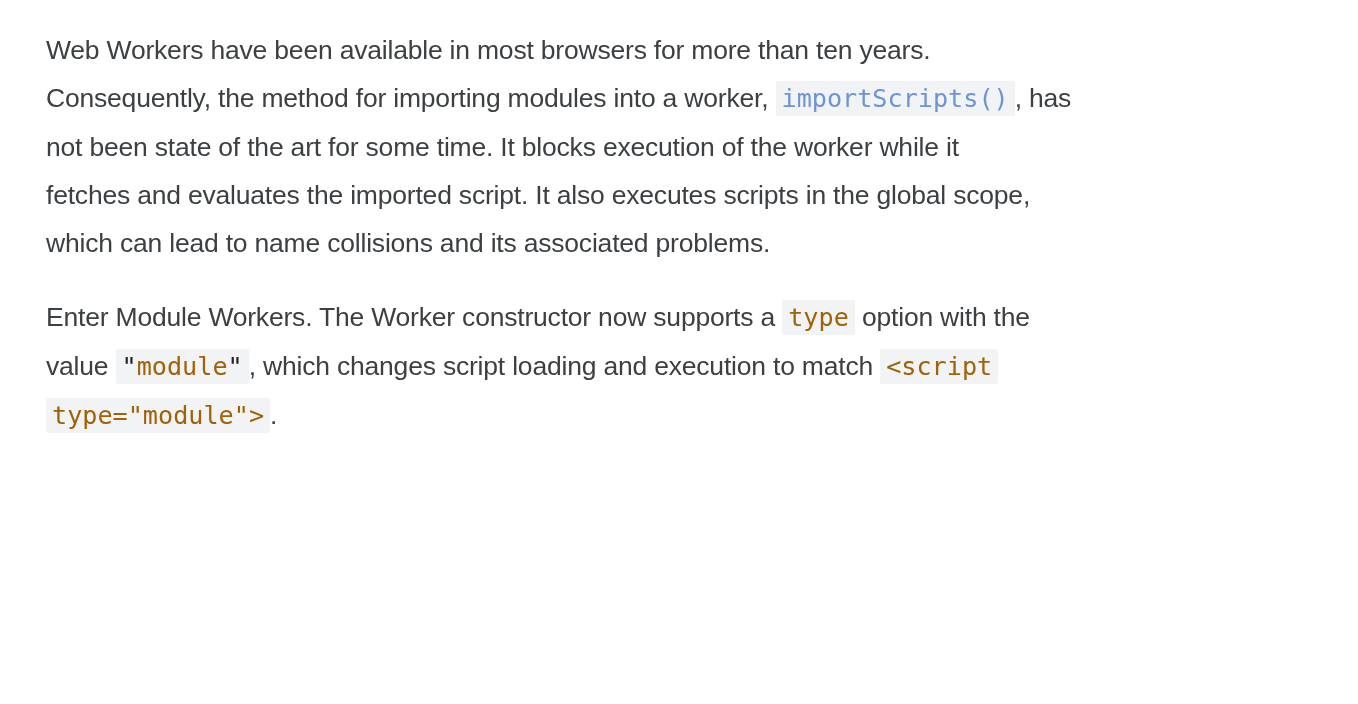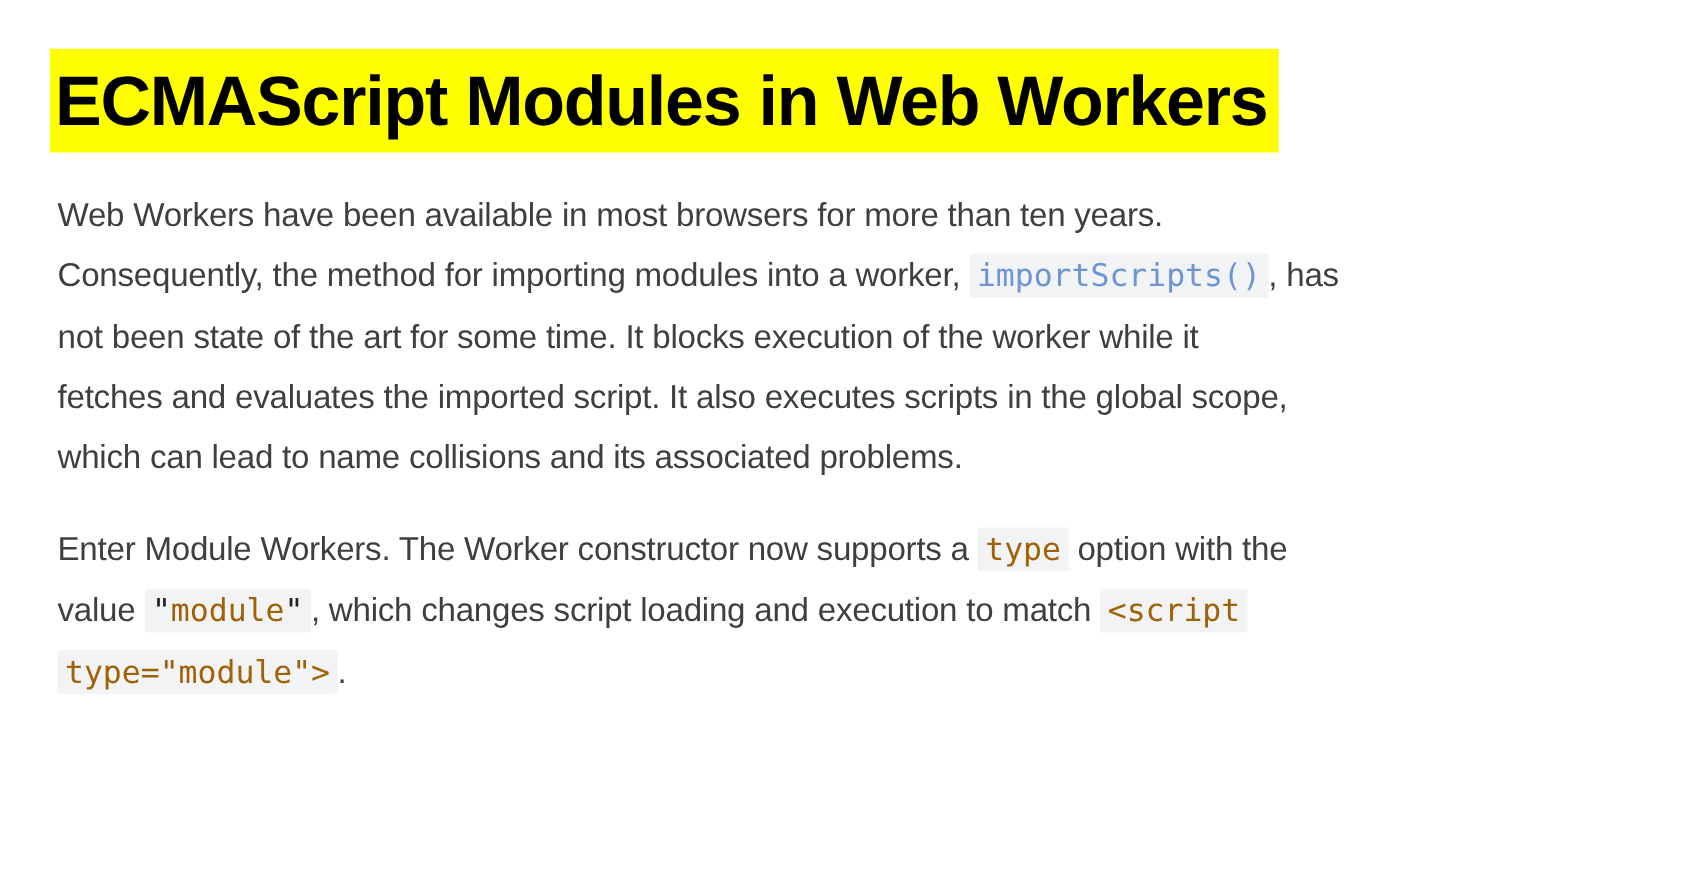--- a/index.html
+++ b/index.html
@@ -45,18 +45,17 @@
     letter-spacing: 0;
   }
   .tok-blue  { color: #6d94d3; }
   .tok-green { color: #a16207; }
   .tok-dark  { color: #202124; }
 </style>
 </head>
 <body>
 
 <main>
-  <h1><mark>ECMAScript Modules in Web Workers</mark></h1>
 
   <p>Web Workers have been available in most browsers for more than ten years.<br>Consequently, the method for importing modules into a worker, <code><span class="tok-blue">importScripts()</span></code>, has<br>not been state of the art for some time. It blocks execution of the worker while it<br>fetches and evaluates the imported script. It also executes scripts in the global scope,<br>which can lead to name collisions and its associated problems.</p>
 
   <p>Enter Module Workers. The Worker constructor now supports a <code><span class="tok-green">type</span></code> option with the<br>value <code><span class="tok-dark">"</span><span class="tok-green">module</span><span class="tok-dark">"</span></code>, which changes script loading and execution to match <code><span class="tok-green">&lt;script</span></code><br><code><span class="tok-green">type="module"&gt;</span></code>.</p>
 </main>
 
 </body></html>

